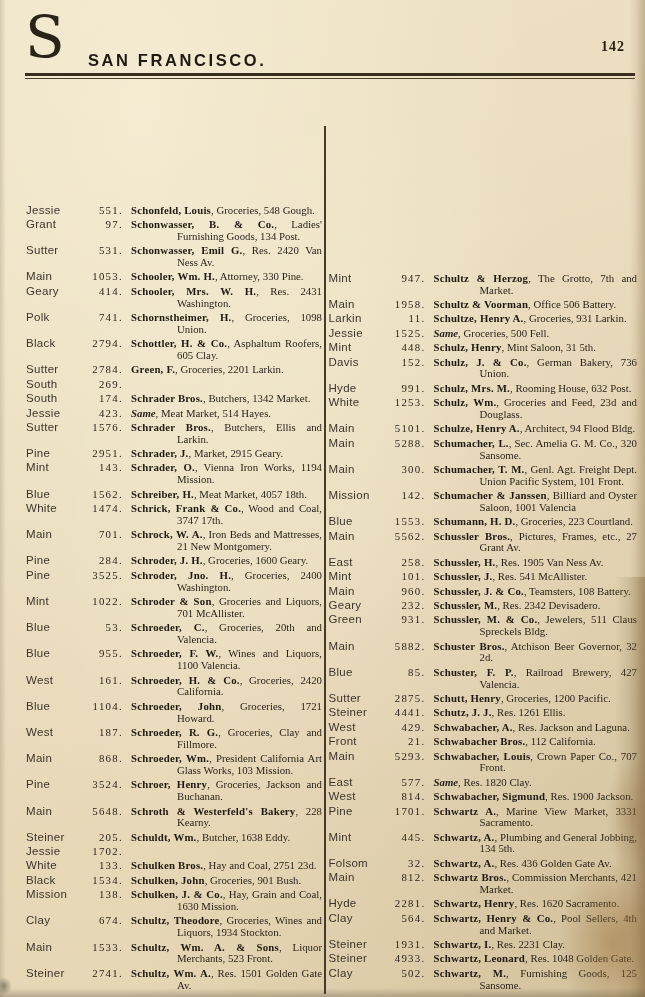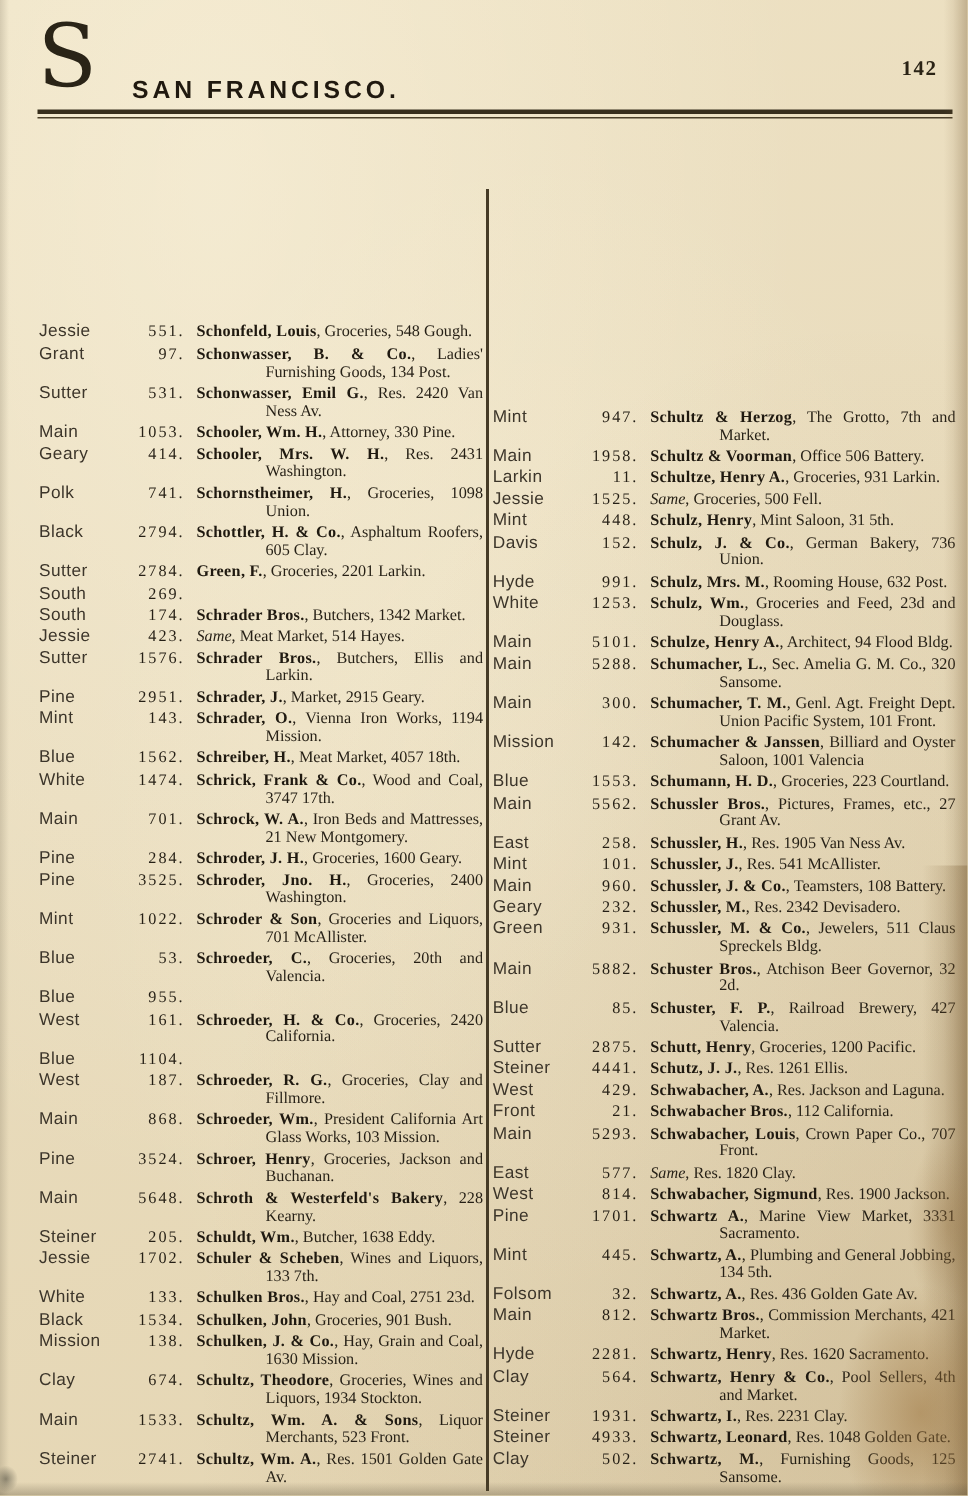--- a/index.html
+++ b/index.html
@@ -47,21 +47,21 @@
   .divider{flex:0 0 1.5px;height:868px;background:#463b26;margin:0 3px 0 2px;}
 
   .entry{display:flex;margin-bottom:2.6px;color:#29221a;}
   .exchange{flex:0 0 52px;font:400 11.5px/11.8px "Liberation Sans",sans-serif;
     color:#3c352a;letter-spacing:0.3px;}
   .num{flex:0 0 45px;text-align:right;font:400 10.8px/11.8px "Liberation Serif",serif;
     letter-spacing:1.3px;white-space:nowrap;color:#251f15;}
   .text{flex:1 1 auto;margin-left:8px;font:400 10.8px/11.8px "Liberation Serif",serif;
     text-align:justify;padding-left:46px;text-indent:-46px;color:#251f15;}
   .text b.nm{font-weight:700;letter-spacing:0.2px;color:#1f1910;}
-  .text i.nm{font-style:italic;font-weight:400;}
+  .text i.nm{font-style:italic;font-weight:700;}
 </style>
 </head>
 <body>
 
 <div class="page">
 
   <div class="header">
     <span class="big-s">S</span>
     <h1 class="title">SAN FRANCISCO.</h1>
     <span class="pagenum">142</span>
@@ -171,29 +171,31 @@
           <span class="text"><b class="nm">Schroder &amp; Son</b>, Groceries and Liquors, 701 McAllister.</span>
         </div>
         <div class="entry">
           <span class="exchange">Blue</span>
           <span class="num">53.</span>
           <span class="text"><b class="nm">Schroeder, C.</b>, Groceries, 20th and Valencia.</span>
         </div>
         <div class="entry">
           <span class="exchange">Blue</span>
           <span class="num">955.</span>
+          <span class="text"><b class="nm">Schroeder, F. W.</b>, Wines and Liquors, 1100 Valencia.</span>
         </div>
         <div class="entry">
           <span class="exchange">West</span>
           <span class="num">161.</span>
           <span class="text"><b class="nm">Schroeder, H. &amp; Co.</b>, Groceries, 2420 California.</span>
         </div>
         <div class="entry">
           <span class="exchange">Blue</span>
           <span class="num">1104.</span>
+          <span class="text"><b class="nm">Schroeder, John</b>, Groceries, 1721 Howard.</span>
         </div>
         <div class="entry">
           <span class="exchange">West</span>
           <span class="num">187.</span>
           <span class="text"><b class="nm">Schroeder, R. G.</b>, Groceries, Clay and Fillmore.</span>
         </div>
         <div class="entry">
           <span class="exchange">Main</span>
           <span class="num">868.</span>
           <span class="text"><b class="nm">Schroeder, Wm.</b>, President California Art Glass Works, 103 Mission.</span>
@@ -209,21 +211,20 @@
           <span class="text"><b class="nm">Schroth &amp; Westerfeld's Bakery</b>, 228 Kearny.</span>
         </div>
         <div class="entry">
           <span class="exchange">Steiner</span>
           <span class="num">205.</span>
           <span class="text"><b class="nm">Schuldt, Wm.</b>, Butcher, 1638 Eddy.</span>
         </div>
         <div class="entry">
           <span class="exchange">Jessie</span>
           <span class="num">1702.</span>
-          <span class="text"><b class="nm">Schuler &amp; Scheben</b>, Wines and Liquors, 133 7th.</span>
         </div>
         <div class="entry">
           <span class="exchange">White</span>
           <span class="num">133.</span>
           <span class="text"><b class="nm">Schulken Bros.</b>, Hay and Coal, 2751 23d.</span>
         </div>
         <div class="entry">
           <span class="exchange">Black</span>
           <span class="num">1534.</span>
           <span class="text"><b class="nm">Schulken, John</b>, Groceries, 901 Bush.</span>

